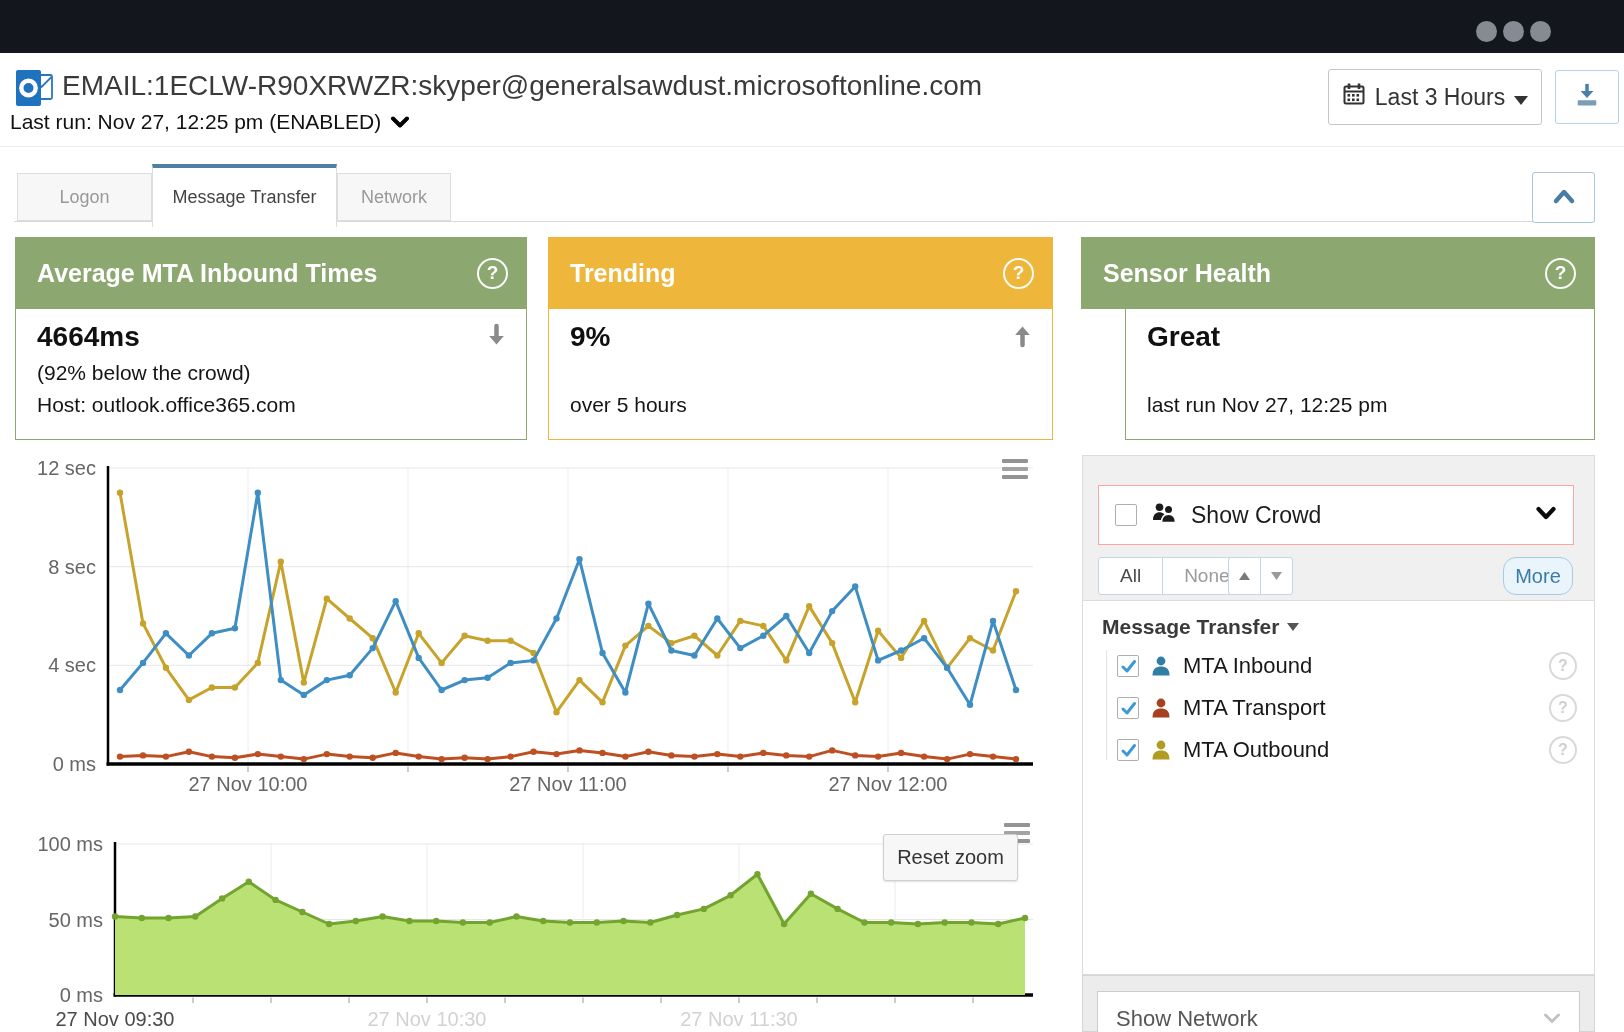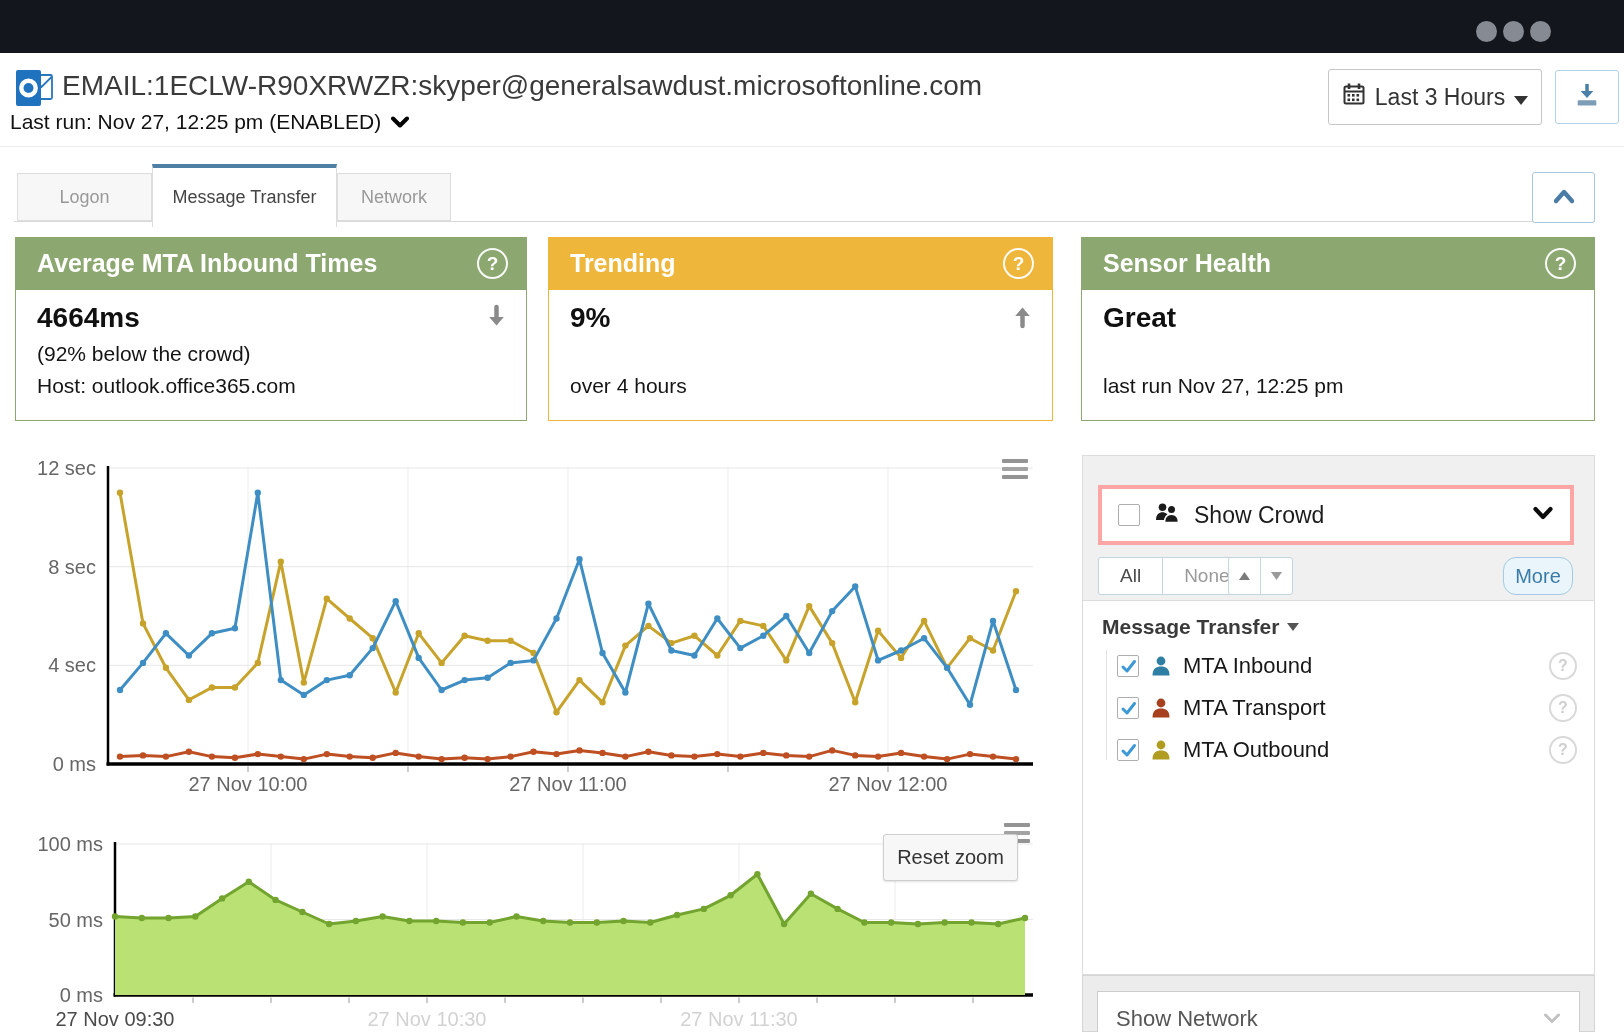--- a/index.html
+++ b/index.html
@@ -20,21 +20,21 @@
   .tab{position:absolute;top:173px;height:48px;background:#f7f7f7;border:1px solid #dddddd;color:#999;font-size:18px;display:flex;align-items:center;justify-content:center;box-sizing:border-box;cursor:pointer;z-index:1;}
   .tab-0{left:17px;width:135px;}
   .tab-1{left:152px;top:164px;height:63px;width:185px;background:#fff;border-top:4px solid #4e80a6;color:#444;z-index:3;border-bottom:none;}
   .tab-2{left:337px;width:114px;}
   .btn-collapse{position:absolute;left:1532px;top:172px;width:63px;height:51px;border:1px solid #a9c7dc;border-radius:3px;background:#fff;display:flex;align-items:center;justify-content:center;box-sizing:border-box;cursor:pointer;}
   
   .card{position:absolute;top:237px;}
   .card-0{left:15px;width:512px;}
   .card-1{left:548px;width:505px;}
   .card-2{left:1081px;width:514px;}
-  .card-head{height:53px;display:flex;align-items:center;justify-content:space-between;padding:0 19px 0 22px;box-sizing:border-box;}
+  .card-head{height:72px;display:flex;align-items:center;justify-content:space-between;padding:0 19px 0 22px;box-sizing:border-box;}
   .card-head .t{color:#fff;font-size:25px;font-weight:bold;}
   .help-w{width:31px;height:31px;border:2.5px solid rgba(255,255,255,.95);border-radius:50%;color:#fff;font-size:19px;font-weight:bold;display:flex;align-items:center;justify-content:center;box-sizing:border-box;cursor:pointer;flex:0 0 auto;}
   .card-body{height:131px;background:#fff;border:1px solid;border-top:none;position:relative;box-sizing:border-box;}
   .card-value{position:absolute;left:21px;top:12px;font-size:28px;font-weight:bold;color:#101010;}
   .card-trend{position:absolute;right:16px;top:13px;}
   .card-line1{position:absolute;left:21px;top:52px;font-size:21px;color:#151515;}
   .card-line2{position:absolute;left:21px;top:84px;font-size:21px;color:#151515;}
   
   #charts{position:absolute;left:0;top:0;z-index:1;pointer-events:none;}
   .gridv{stroke:#ececec;stroke-width:1;}
@@ -45,21 +45,21 @@
   .ylab{font:20px "Liberation Sans",sans-serif;fill:#666;text-anchor:end;}
   .xlab{font:20px "Liberation Sans",sans-serif;fill:#666;text-anchor:middle;}
   .xlab.faint{fill:#d2d2d2;}
   .xlab.dark{fill:#4a4a4a;}
   .burger{position:absolute;width:26px;display:flex;flex-direction:column;gap:4px;z-index:2;cursor:pointer;}
   .burger span{height:4px;background:#949494;border-radius:1px;}
   .burger span:nth-child(2){background:#a3a3a3;}
   .btn-reset{position:absolute;left:883px;top:834px;width:135px;height:47px;background:#f7f7f7;border:1px solid #cfcfcf;border-radius:3px;font-size:20px;color:#333;display:flex;align-items:center;justify-content:center;box-sizing:border-box;z-index:3;box-shadow:0 1px 2px rgba(0,0,0,.12);cursor:pointer;}
   
   .filter{position:absolute;left:1082px;top:455px;width:513px;height:146px;background:#f0f0f0;border:1px solid #dcdcdc;box-sizing:border-box;z-index:2;}
-  .crowdbar{position:absolute;left:1098px;top:485px;width:476px;height:60px;background:#fff;border:4px solid #fca5a5;display:flex;align-items:center;box-sizing:border-box;padding:0 16px;gap:13px;z-index:3;cursor:pointer;}
+  .crowdbar{position:absolute;left:1098px;top:485px;width:476px;height:60px;background:#fff;border:1px solid #fca5a5;display:flex;align-items:center;box-sizing:border-box;padding:0 16px;gap:13px;z-index:3;cursor:pointer;}
   .cb{width:22px;height:22px;border:1px solid #aeaeae;border-radius:2px;background:#fff;box-sizing:border-box;display:flex;align-items:center;justify-content:center;flex:0 0 auto;cursor:pointer;}
   .crowdbar .lbl{font-size:23px;color:#1c1c1c;flex:1;}
   .seg{position:absolute;top:557px;height:38px;display:flex;border:1px solid #c3d6e2;border-radius:3px;background:#fff;box-sizing:border-box;z-index:3;overflow:hidden;}
   .seg-an{left:1098px;}
   .seg-ud{left:1228px;}
   .seg .cell{display:flex;align-items:center;justify-content:center;font-size:19px;padding:0 21px;cursor:pointer;}
   .seg .cell + .cell{border-left:1px solid #c3d6e2;}
   .cell-all{color:#4a4a4a;}
   .cell-none{color:#9a9a9a;}
   .seg-ud .cell{padding:0 10px;}
@@ -180,30 +180,30 @@
     </div>
     <div class="card-body" style="border-color: rgb(239, 182, 60);">
       <div class="card-value">9%</div>
       <div class="card-trend">
         <svg width="27" height="27" viewBox="0 0 24 24">
             <path d="M12 20.5 v-12" stroke="#8a8a8a" stroke-width="4" fill="none" stroke-linecap="round"></path>
             <path d="M5.5 11.5 L12 4 L18.5 11.5 Z" fill="#8a8a8a"></path>
           </svg>
       </div>
       <div class="card-line1"></div>
-      <div class="card-line2">over 4 hours</div>
+      <div class="card-line2">over 5 hours</div>
     </div>
   </div>
 
   <div class="card card-2">
     <div class="card-head" style="background: rgb(140, 167, 112);">
       <span class="t">Sensor Health</span>
       <span class="help-w">?</span>
     </div>
-    <div class="card-body" style="border-color: rgb(140, 167, 112);">
+    <div class="card-body" style="border-color: rgb(140, 167, 112); margin-left: 44px;">
       <div class="card-value">Great</div>
       <div class="card-line1"></div>
       <div class="card-line2">last run Nov 27, 12:25 pm</div>
     </div>
   </div>
 
   <svg id="charts" width="1624" height="1032" viewBox="0 0 1624 1032">
       <g>
         <line x1="248" y1="468" x2="248" y2="763" class="gridv"></line>
         <line x1="407.999" y1="468" x2="407.999" y2="763" class="gridv"></line>

